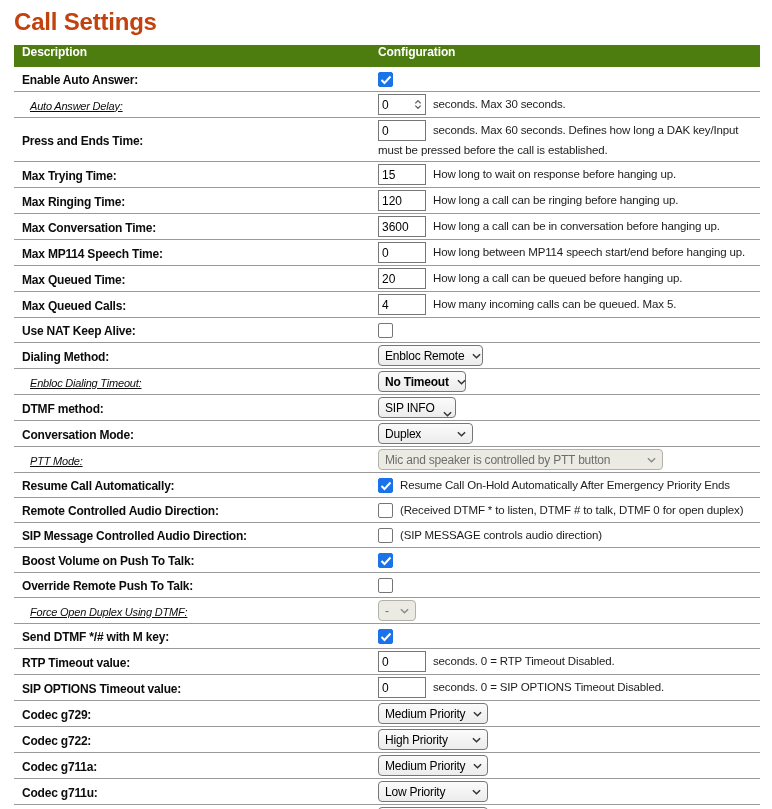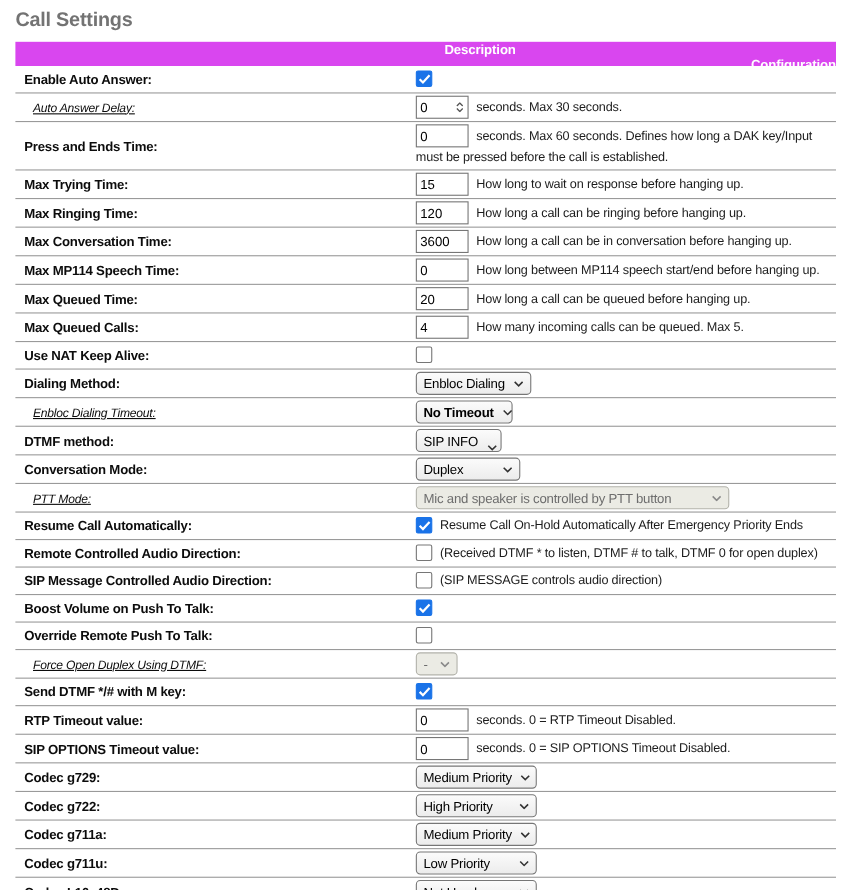--- a/index.html
+++ b/index.html
@@ -1,20 +1,20 @@
 <!DOCTYPE html>
 <html><head>
 <meta charset="utf-8">
 <style>
   html,body{margin:0;padding:0;background:#fff;}
   body{width:772px;font-family:"Liberation Sans",sans-serif;color:#111;-webkit-font-smoothing:antialiased;}
   .page{padding:5px 12px 0 14px;}
-  h1.title{font-size:18px;font-weight:bold;color:#737373;margin:3px 0 9px 0;letter-spacing:-0.2px;}
+  h1.title{font-size:24px;font-weight:bold;color:#c2410c;margin:3px 0 9px 0;letter-spacing:-0.2px;}
   .tbl{width:746px;}
-  .thead{display:flex;background:#d946ef;color:#fff;height:22px;align-items:flex-end;font-size:12px;font-weight:bold;letter-spacing:-0.1px;flex-direction:column;}
+  .thead{display:flex;background:#4d7c0f;color:#fff;height:22px;align-items:flex-start;font-size:12px;font-weight:bold;letter-spacing:-0.1px;}
   .th-desc{width:364px;padding-left:8px;box-sizing:border-box;flex-shrink:0;}
   .th-conf{flex:1;}
   .row{display:flex;align-items:center;border-bottom:1px solid #9a9a9a;padding:2px 0;min-height:20px;}
   .cell-desc{width:364px;padding-left:8px;box-sizing:border-box;flex-shrink:0;}
   .label{font-weight:bold;font-size:12px;letter-spacing:-0.2px;color:#0c0c0c;}
   .label.sub{font-weight:normal;font-style:italic;font-size:11px;padding-left:8px;display:inline-block;text-decoration:underline;}
   .cell-conf{flex:1;font-size:11.5px;letter-spacing:-0.15px;line-height:18px;color:#1c1c1c;padding-right:4px;}
   .note{margin-left:7px;}
   input.txt{box-sizing:border-box;width:48px;height:21px;border:1px solid #767676;border-radius:0;padding:0 3px;font-family:"Liberation Sans",sans-serif;font-size:12px;color:#000;background:#fff;vertical-align:middle;}
   .numwrap{position:relative;display:inline-block;vertical-align:middle;}
@@ -90,21 +90,21 @@
           <div class="cell-desc"><span class="label">Max Queued Calls:</span></div>
           <div class="cell-conf"><input class="txt" type="text" value="4" style=""><span class="note">How many incoming calls can be queued. Max 5.</span></div>
         </div>
         <div class="row">
           <div class="cell-desc"><span class="label">Use NAT Keep Alive:</span></div>
           <div class="cell-conf"><span class="cb off" role="checkbox" aria-checked="false"></span></div>
         </div>
         <div class="row">
           <div class="cell-desc"><span class="label">Dialing Method:</span></div>
           <div class="cell-conf"><span class="sel" role="combobox" style="width: 105px;">
-              <span class="sel-text">Enbloc Dialing</span>
+              <span class="sel-text">Enbloc Remote</span>
               <span class="chev">
                 <svg width="9" height="6" viewBox="0 0 10 6">
                   <polyline points="1,1 5,5 9,1" fill="none" stroke="currentColor" stroke-width="1.6"></polyline>
                 </svg>
               </span>
             </span></div>
         </div>
         <div class="row">
           <div class="cell-desc"><span class="label sub">Enbloc Dialing Timeout:</span></div>
           <div class="cell-conf"><span class="sel" role="combobox" style="width: 88px; font-weight: bold;">

